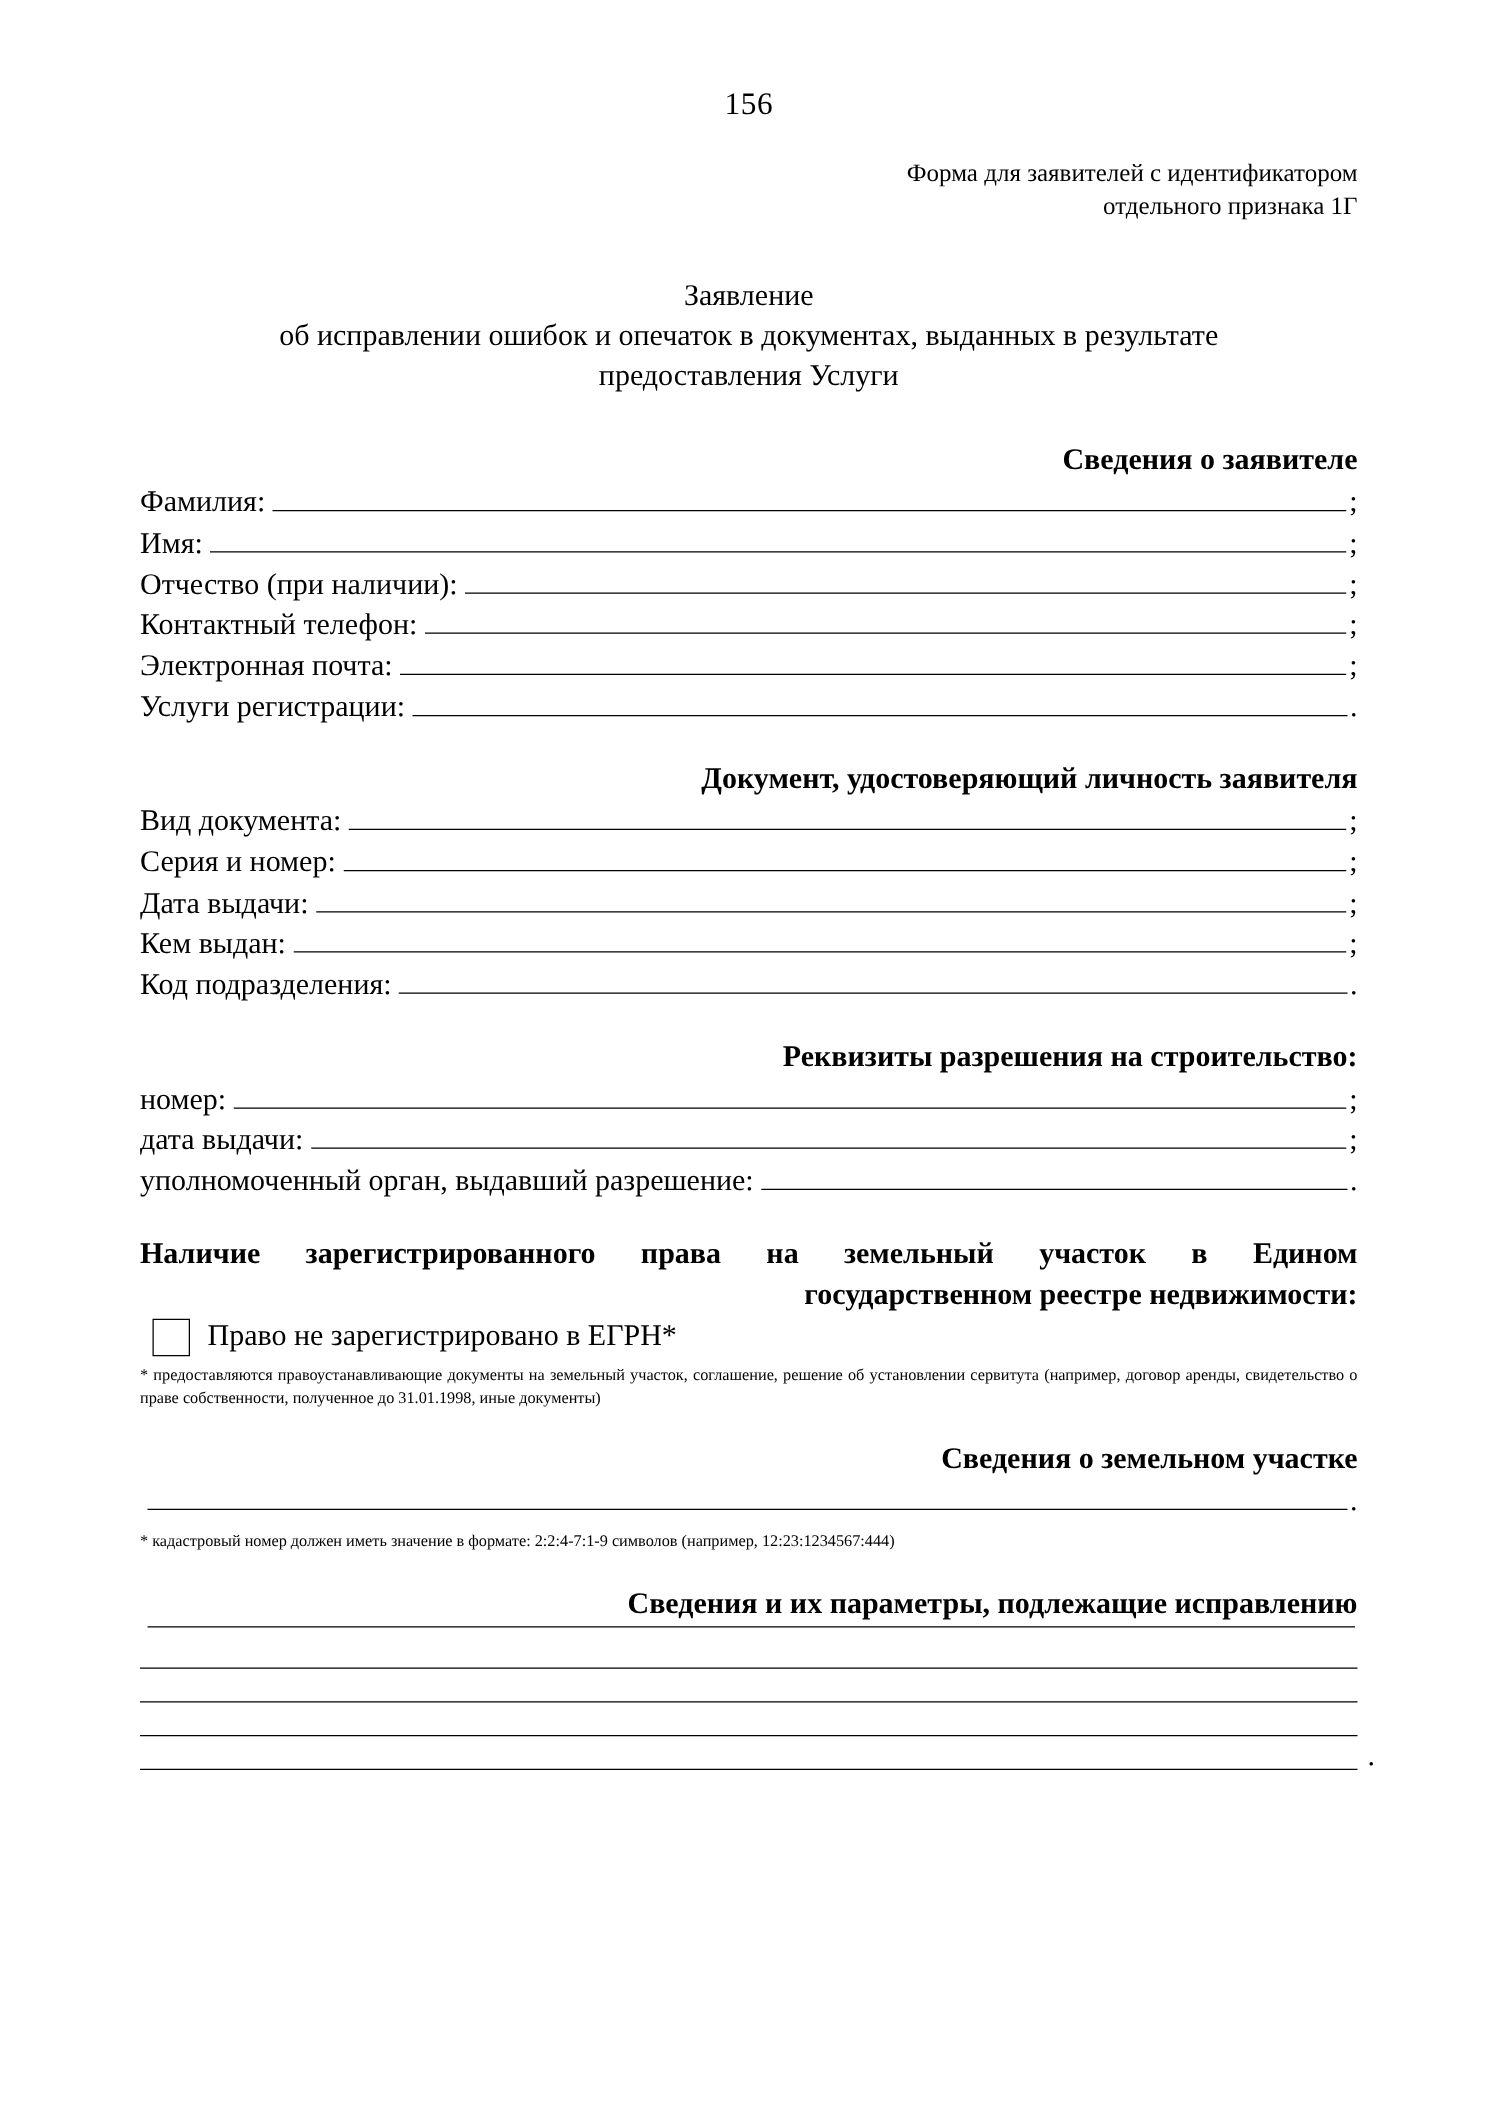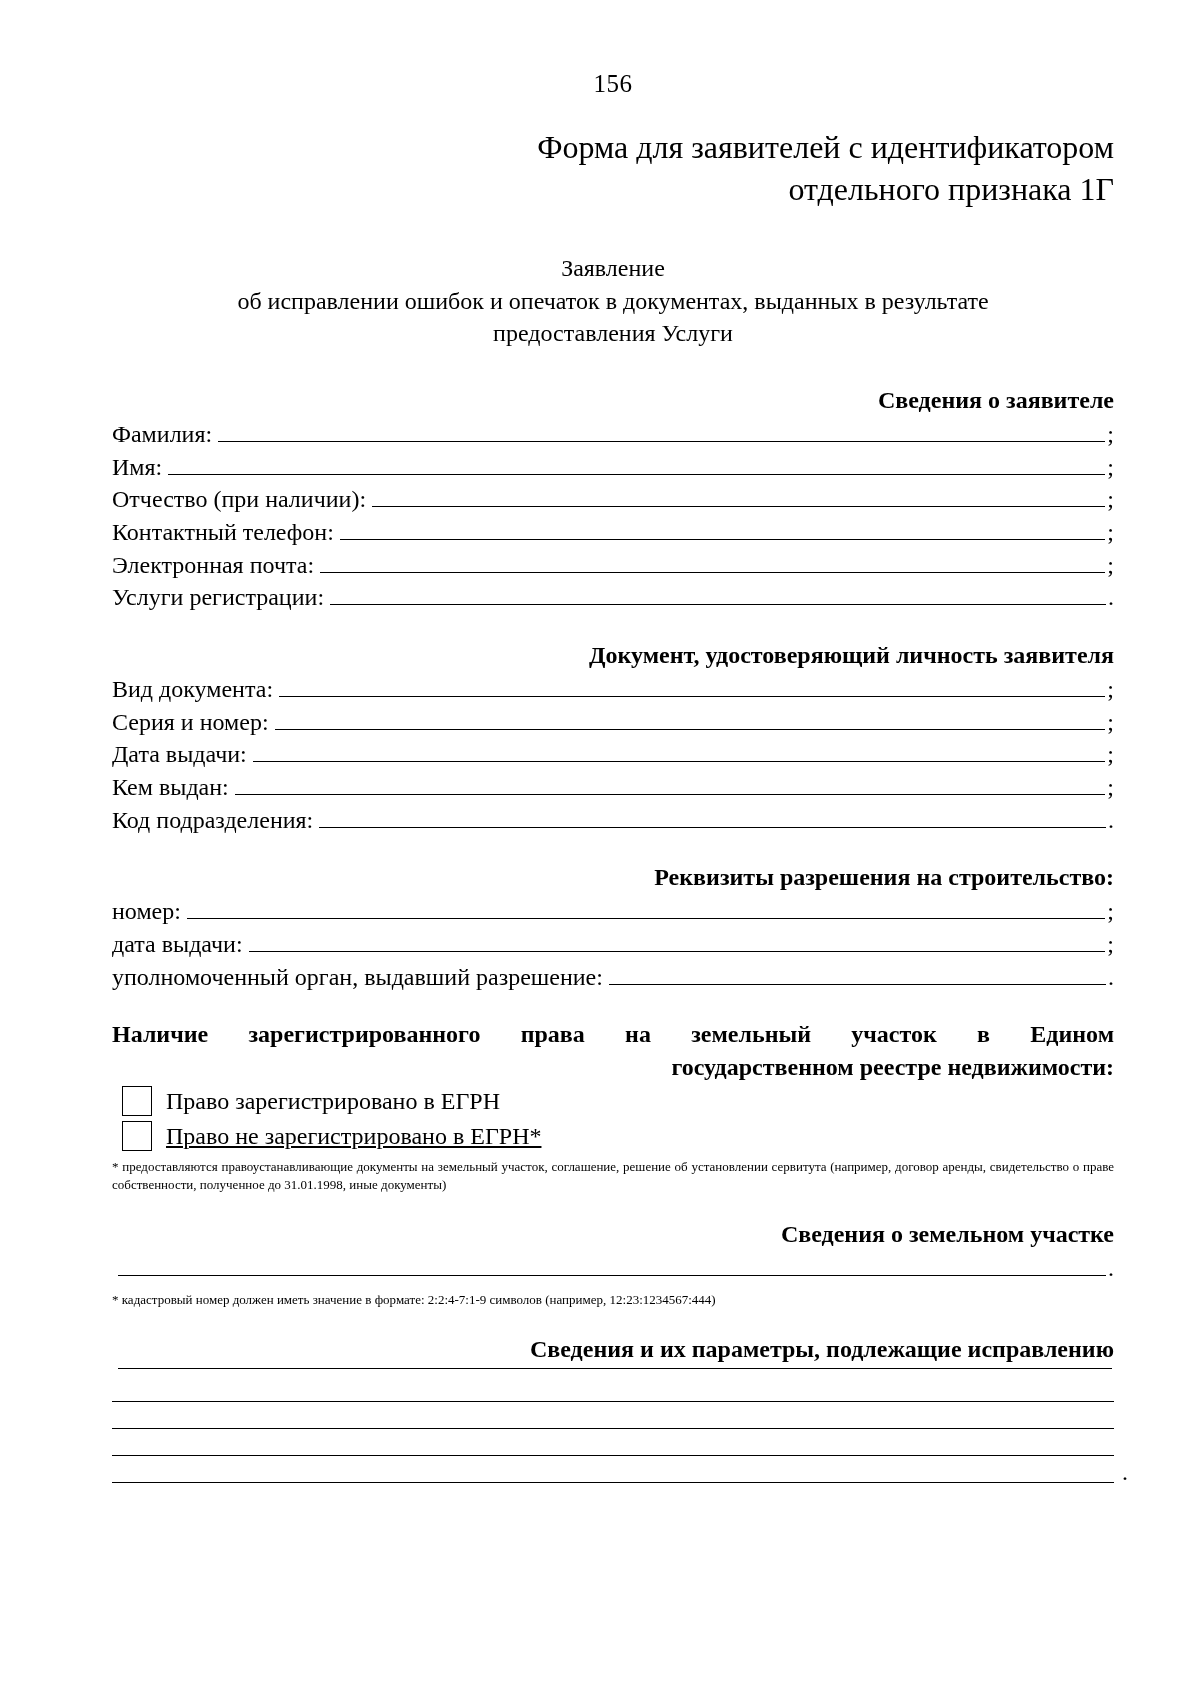--- a/index.html
+++ b/index.html
@@ -11,32 +11,32 @@
     width: 1200px;
     height: 1697px;
     font-family: "Liberation Serif", serif;
     color: #000000;
     position: relative;
   }
   .page {
     box-sizing: border-box;
     width: 1200px;
     height: 1697px;
-    padding: 70px 86px 40px 112px;
+    padding: 70px 114px 40px 112px;
     position: relative;
   }
   .page-number {
     text-align: center;
     font-size: 25px;
     margin: 0 0 28px 0;
     letter-spacing: 0.5px;
   }
   .header-right {
     text-align: right;
-    font-size: 32px;
+    font-size: 20px;
     line-height: 1.32;
     margin-bottom: 42px;
   }
   .doc-title {
     text-align: center;
     font-size: 24px;
     line-height: 1.34;
     margin-bottom: 36px;
   }
   .doc-title .line1 { display: block; }
@@ -204,24 +204,20 @@
       <span class="tail">.</span>
     </div>
   </div>
 
   <div class="block">
     <div class="section-heading justified">Наличие зарегистрированного права на земельный участок в Едином</div>
     <div class="section-heading">государственном реестре недвижимости:</div>
 
     <div class="checkbox-row">
       <span class="checkbox"></span>
-      <span>Право зарегистрировано в ЕГРН</span>
-    </div>
-    <div class="checkbox-row">
-      <span class="checkbox"></span>
       <span>Право не зарегистрировано в ЕГРН*</span>
     </div>
 
     <div class="footnote">* предоставляются правоустанавливающие документы на земельный участок, соглашение, решение об установлении сервитута (например, договор аренды, свидетельство о праве собственности, полученное до 31.01.1998, иные документы)</div>
   </div>
 
   <div class="block">
     <div class="section-heading">Сведения о земельном участке</div>
 
     <div class="field-row">

